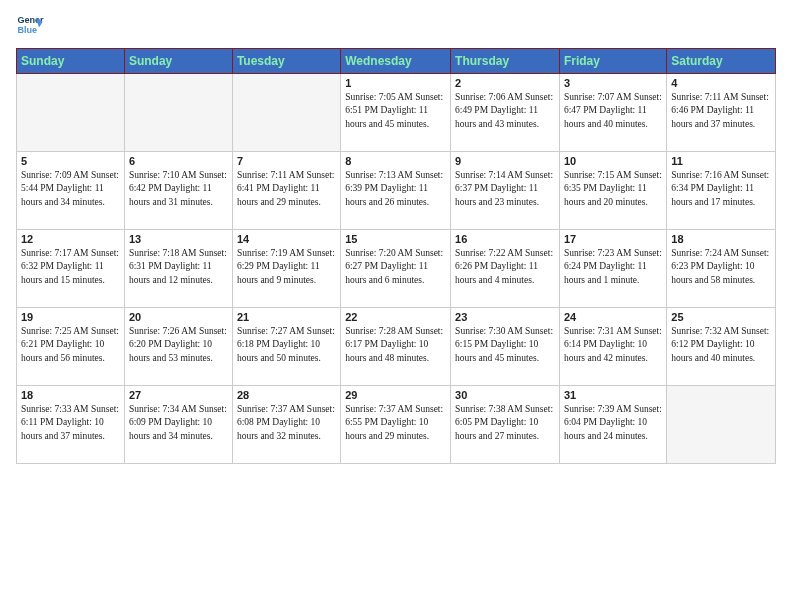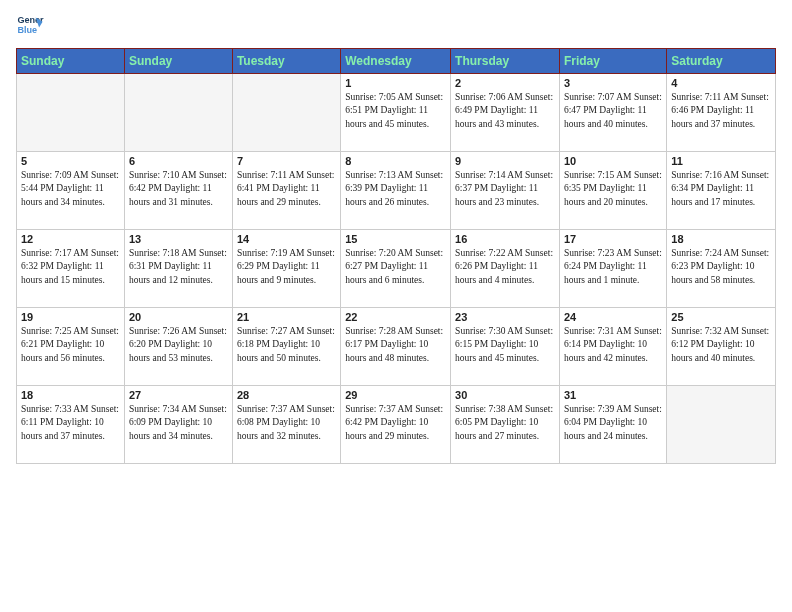--- a/index.html
+++ b/index.html
@@ -317,21 +317,21 @@
           <td>
             <div class="day-number">28</div>
             <div class="day-info">Sunrise: 7:37 AM
 Sunset: 6:08 PM
 Daylight: 10 hours
 and 32 minutes.</div>
           </td>
           <td>
             <div class="day-number">29</div>
             <div class="day-info">Sunrise: 7:37 AM
-Sunset: 6:42 PM
+Sunset: 6:55 PM
 Daylight: 10 hours
 and 29 minutes.</div>
           </td>
           <td>
             <div class="day-number">30</div>
             <div class="day-info">Sunrise: 7:38 AM
 Sunset: 6:05 PM
 Daylight: 10 hours
 and 27 minutes.</div>
           </td>

